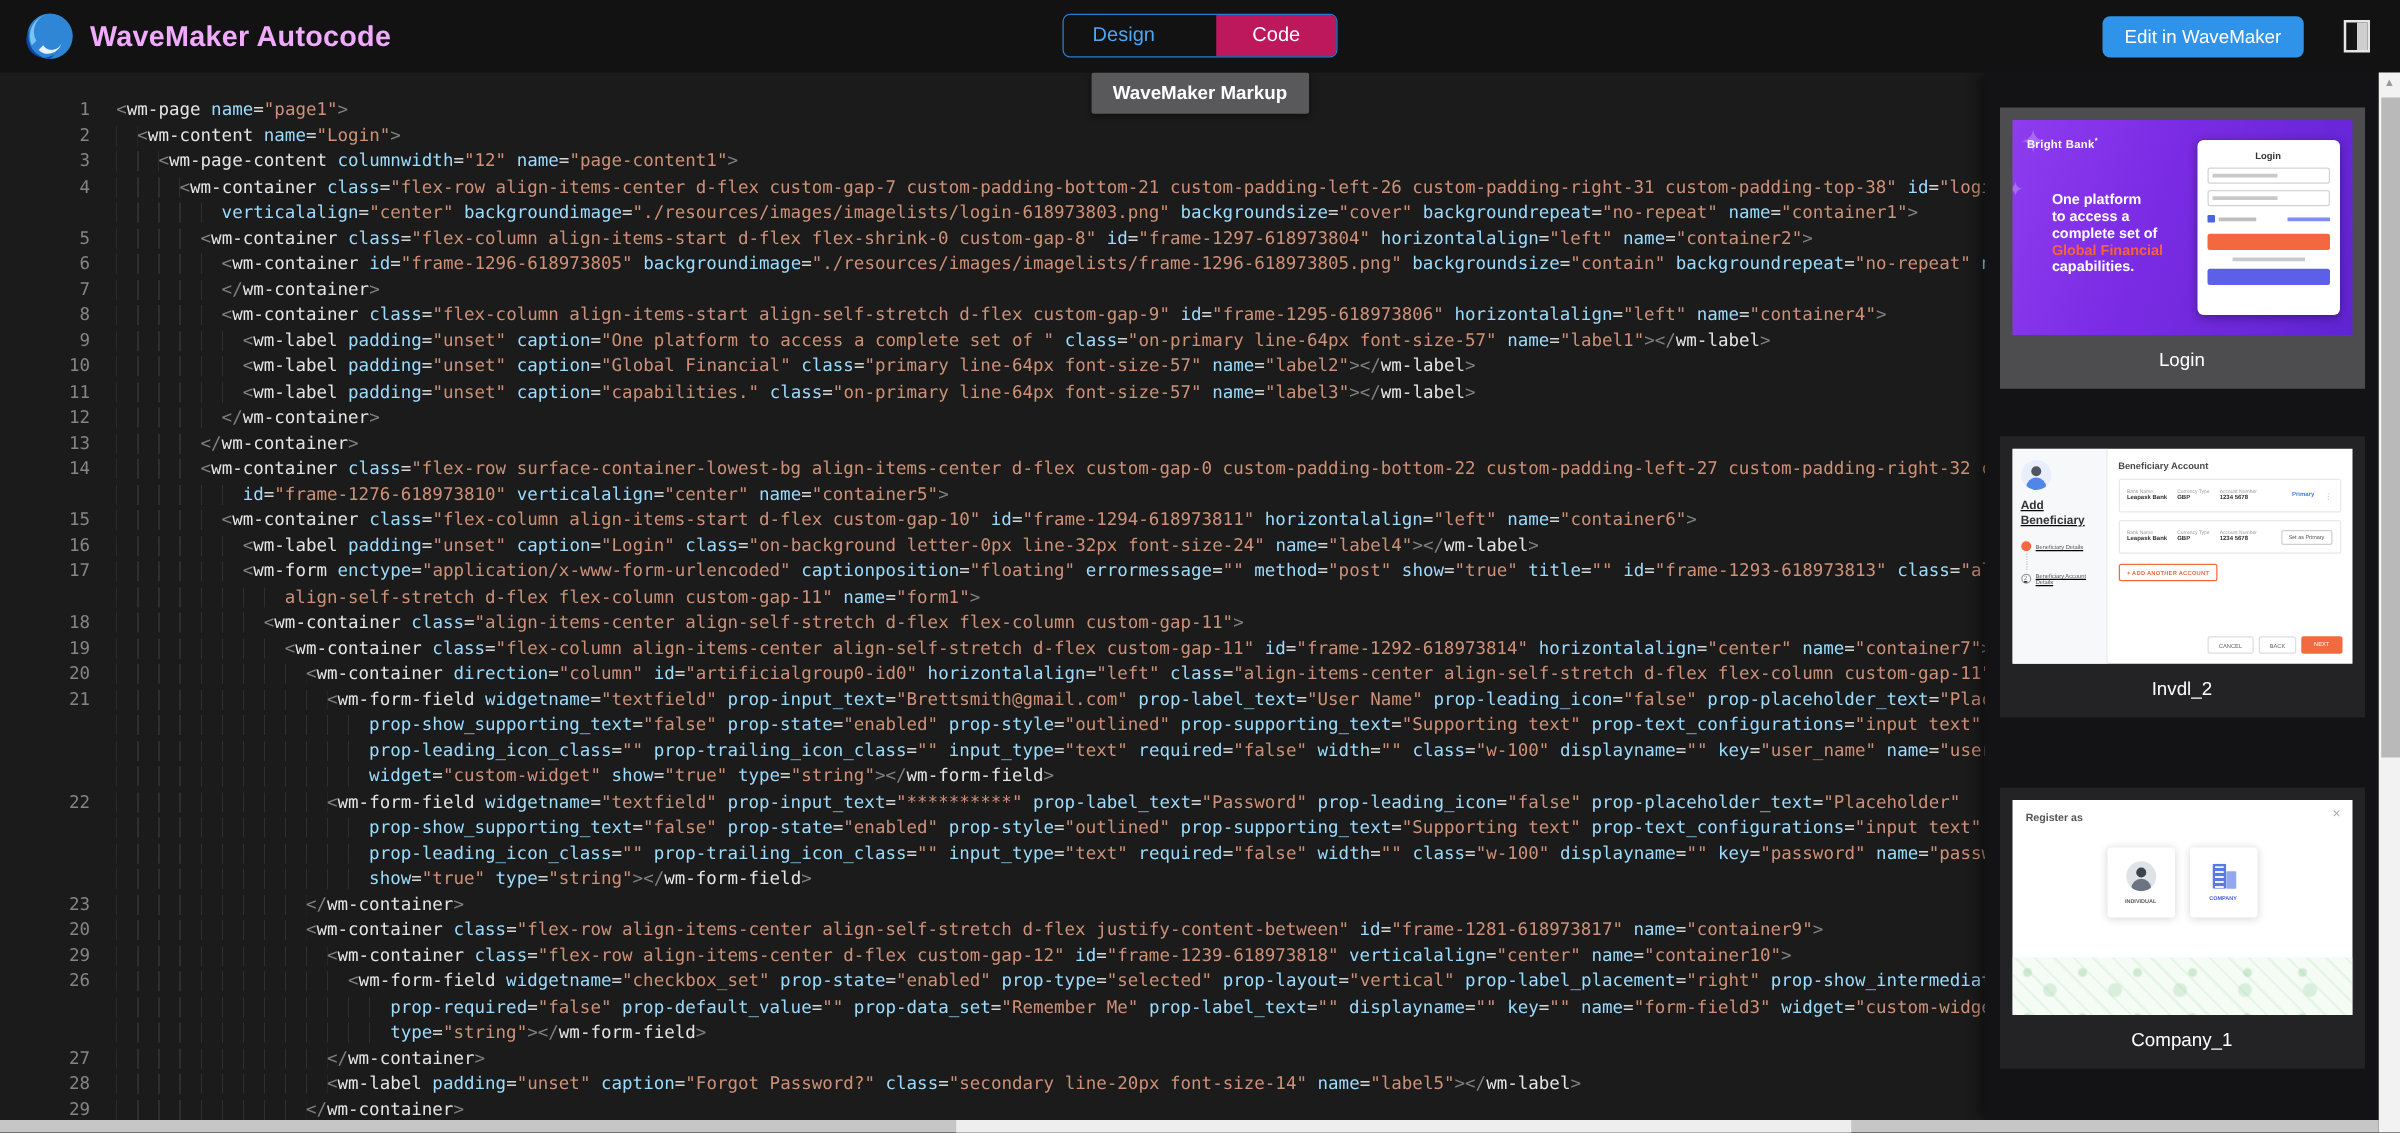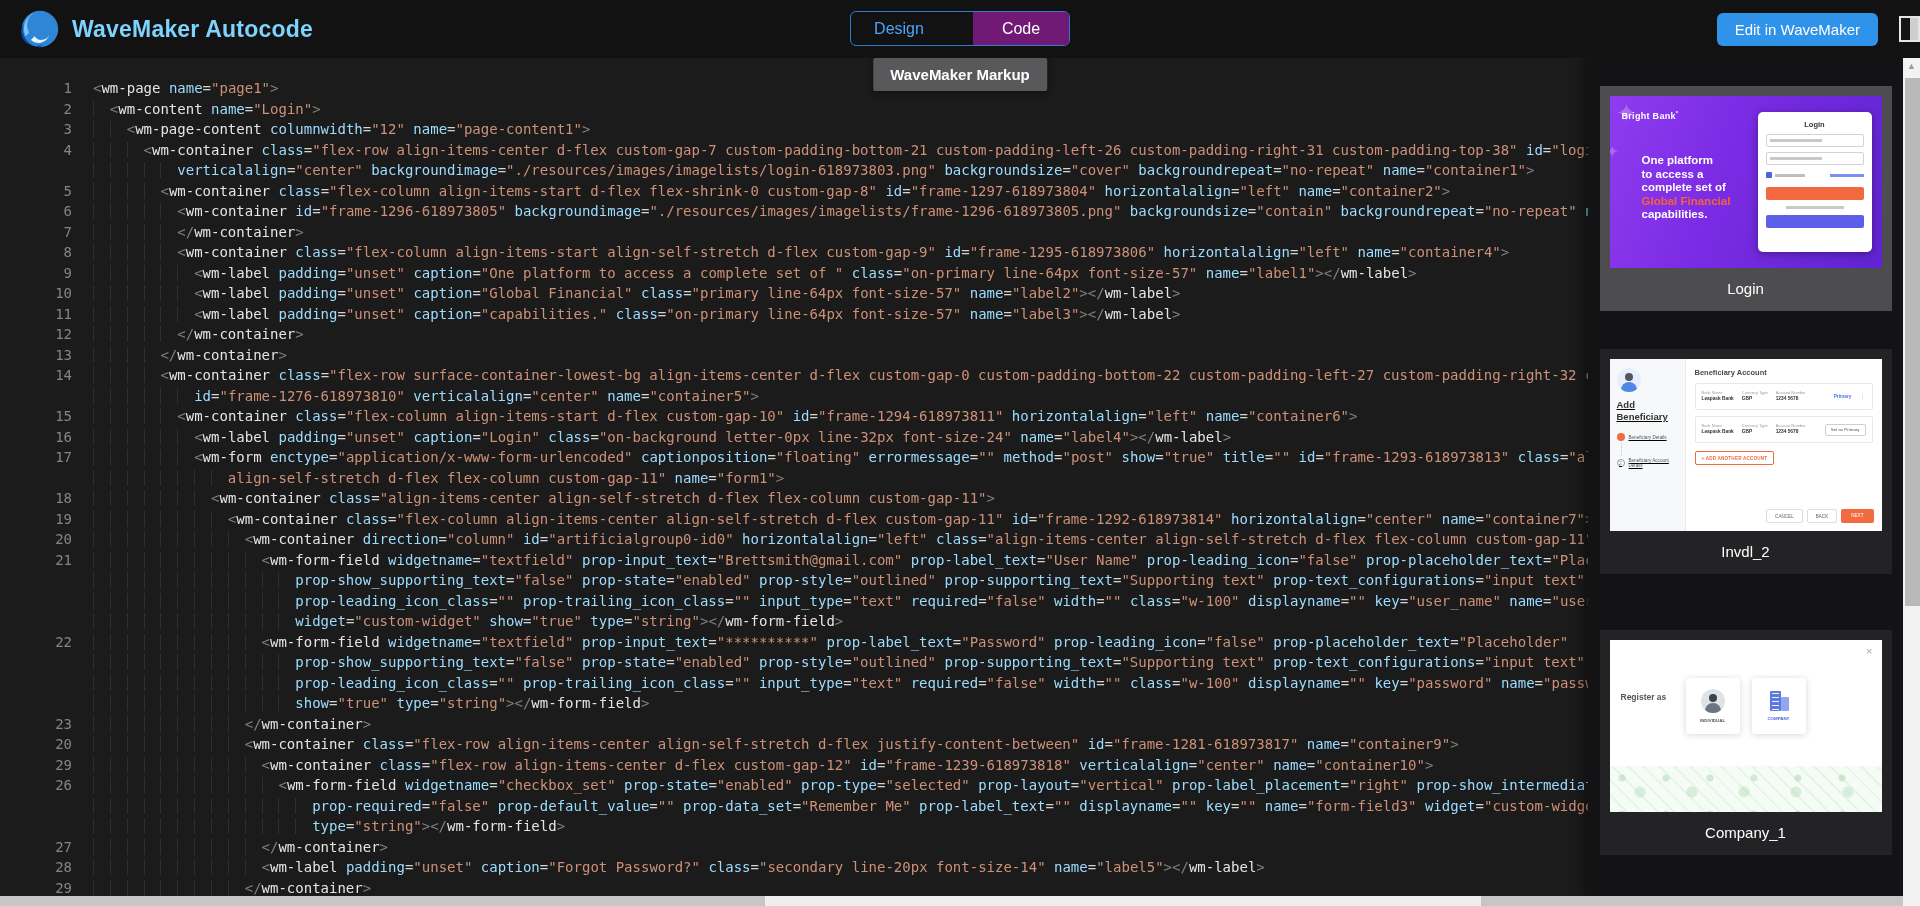--- a/index.html
+++ b/index.html
@@ -2,27 +2,27 @@
 <html><head>
 <meta charset="utf-8">
 <style>
   * { margin:0; padding:0; box-sizing:border-box; }
   html,body { width:1920px; height:906px; overflow:hidden; background:#1b1b1b; font-family:"Liberation Sans", sans-serif; }
 
   
   .topbar { position:absolute; top:0; left:0; width:1920px; height:58px; background:#121212; display:flex; align-items:center; z-index:20; }
   .brand { display:flex; align-items:center; gap:12px; margin-left:20px; }
   .brand svg { display:block; }
-  .app-title { color:#7dd3fc; font-size:23px; font-weight:700; letter-spacing:.2px; }
+  .app-title { color:#f0abfc; font-size:23px; font-weight:700; letter-spacing:.2px; }
 
   .view-toggle { position:absolute; left:50%; top:11px; transform:translateX(-50%); height:35px; display:flex; border:1px solid #2b7cd0; border-radius:6px; overflow:hidden; background:#121212; }
   .view-toggle button { width:96px; border:0; cursor:pointer; font-size:16px; font-family:"Liberation Sans",sans-serif; background:transparent; color:#4ba6f5; }
-  .view-toggle button.active { background:#701a75; color:#fff;margin-left:26px; }
-
-  .top-right { margin-left:auto; display:flex; align-items:center; gap:21px; }
+  .view-toggle button.active { background:#be185d; color:#fff;margin-left:26px; }
+
+  .top-right { margin-left:auto; display:flex; align-items:center; gap:32px; margin-right:24px; }
   .edit-btn { background:#2f93e9; color:#fff; border:0; border-radius:6px; font-size:15px; padding:8px 18px; cursor:pointer; font-family:"Liberation Sans",sans-serif; }
   .panel-icon { width:21px; height:26px; border:2px solid #e6e6e6; background:linear-gradient(90deg,#141414 0 50%, #cfcfcf 50% 100%); cursor:pointer; }
 
   .markup-tooltip { position:absolute; top:58px; left:50%; transform:translateX(-50%); background:#59595b; color:#fff; font-size:15px; font-weight:600; padding:8px 17px; z-index:15; border-radius:2px; box-shadow:0 2px 6px rgba(0,0,0,.4); }
 
   
   .editor { position:absolute; top:58px; left:0; right:332px; bottom:10px; background:#1b1b1b; overflow:hidden; padding-top:20px; }
   .crow { height:20.5px; display:flex; font-family:"DejaVu Sans Mono",monospace; font-size:14px; line-height:20.5px; }
   .ln { flex:0 0 72px; text-align:right; color:#858585; user-select:none; }
   .ct { white-space:pre; margin-left:21px; color:#d4d4d4; }
@@ -79,21 +79,21 @@
   .inv-primary { font-size:4.8px; color:#4a7ae8; font-weight:600; margin-left:auto; }
   .inv-kebab { font-size:6px; color:#aaa; }
   .inv-setprim { margin-left:auto; border:1px solid #cfcfcf; border-radius:2px; font-size:4.4px; color:#555; padding:2.5px 5px; }
   .inv-add { display:inline-block; border:1px solid #f26a3f; border-radius:2px; color:#f26a3f; font-size:4.6px; font-weight:700; padding:3.5px 6px; margin-top:8px; letter-spacing:.2px; }
   .inv-actions { position:absolute; right:8px; bottom:8px; display:flex; gap:4px; }
   .inv-actions .ghost { border:1px solid #ddd; border-radius:2px; font-size:4.6px; color:#666; padding:3.5px 8px; background:#fff; }
   .inv-actions .solid { background:#f26a3f; border-radius:2px; font-size:4.6px; color:#fff; padding:3.5px 10px; }
 
   
   .com-thumb { background:#fff; }
-  .com-heading { position:absolute; left:11px; top:9px; font-size:8.5px; font-weight:600; color:#555;margin-top:43px; }
+  .com-heading { position:absolute; left:11px; top:9px; font-size:8.5px; font-weight:600; color:#555; }
   .com-close { position:absolute; right:9px; top:5px; font-size:11px; color:#a8a8a8; }
   .com-cards { position:absolute; left:0; right:0; top:38px; display:flex; justify-content:center; gap:12px; }
   .com-card { width:54px; height:56px; background:#fff; border-radius:3px; box-shadow:0 1px 7px rgba(0,0,0,.16); display:flex; flex-direction:column; align-items:center; justify-content:center; gap:5px; }
   .com-avatar { width:24px; height:24px; border-radius:50%; background:#dfe3e8; position:relative; overflow:hidden; }
   .com-avatar::before { content:""; position:absolute; left:8px; top:5px; width:8px; height:8px; border-radius:50%; background:#3c434b; }
   .com-avatar::after { content:""; position:absolute; left:4px; top:14px; width:16px; height:10px; border-radius:8px 8px 0 0; background:#6b7480; }
   .com-card .lbl { font-size:4.4px; color:#555; font-weight:600; }
   .com-card .lbl.blue { color:#4a5bdf; }
   .com-build { width:22px; height:20px; position:relative; }
   .com-build::before { content:""; position:absolute; left:2px; top:0; width:11px; height:20px; background:#5b79e3; border-radius:1px;

